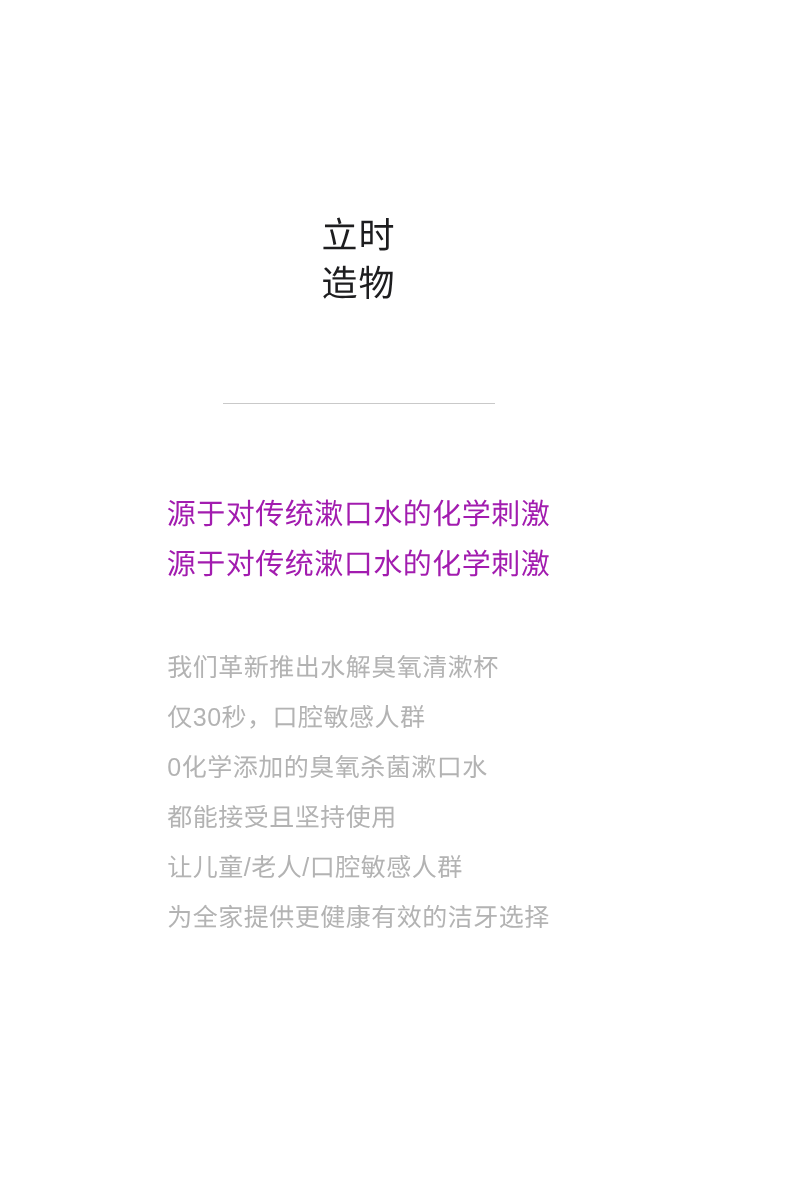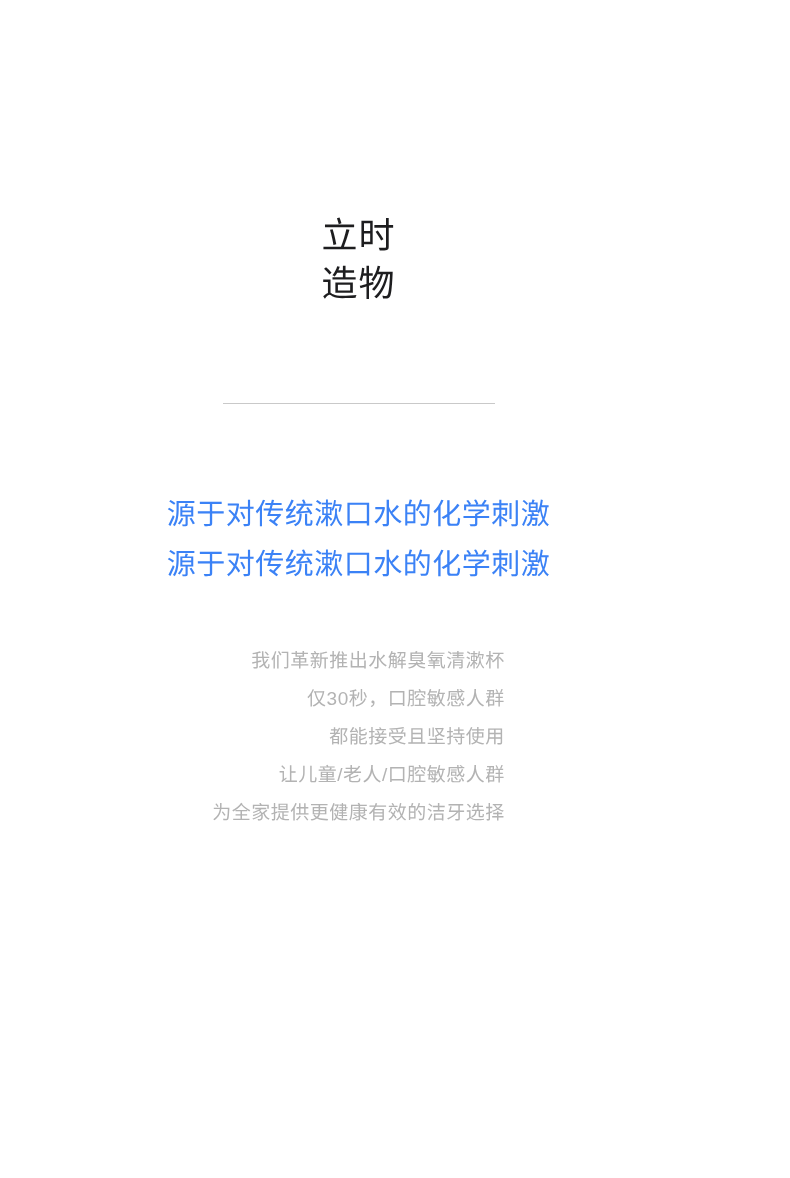--- a/index.html
+++ b/index.html
@@ -59,23 +59,23 @@
     letter-spacing: 0.5px;
     font-weight: 400;
   }
   .headline-line {
     display: block;
   }
 
   
   .body-copy {
     margin-top: 52px;
-    text-align: right;
+    text-align: left;
     color: #b3b3b3;
-    font-size: 19px;
+    font-size: 25px;
     line-height: 2.0;
     letter-spacing: 0.5px;
     font-weight: 400;
   }
   .body-line {
     display: block;
     white-space: pre;
   }
 </style>
 </head>
@@ -83,26 +83,27 @@
 
 <div class="page" style="background: rgb(255, 255, 255);">
 
   <div class="brand" style="color: rgb(29, 29, 31);">
     <span class="brand-line">立时</span>
     <span class="brand-line">造物</span>
   </div>
 
   <div class="divider" style="background: rgb(201, 201, 201);"></div>
 
-  <div class="headline" style="color: #3b82f6;">
+  <div class="headline" style="color: #a21caf;">
     <span class="headline-line">源于对传统漱口水的化学刺激</span>
     <span class="headline-line">源于对传统漱口水的化学刺激</span>
   </div>
 
   <div class="body-copy" style="color: rgb(179, 179, 179);">
     <span class="body-line">我们革新推出水解臭氧清漱杯</span>
     <span class="body-line">仅30秒，口腔敏感人群</span>
+    <span class="body-line">0化学添加的臭氧杀菌漱口水</span>
     <span class="body-line">都能接受且坚持使用</span>
     <span class="body-line">让儿童/老人/口腔敏感人群</span>
     <span class="body-line">为全家提供更健康有效的洁牙选择</span>
   </div>
 
 </div>
 
 </body></html>

